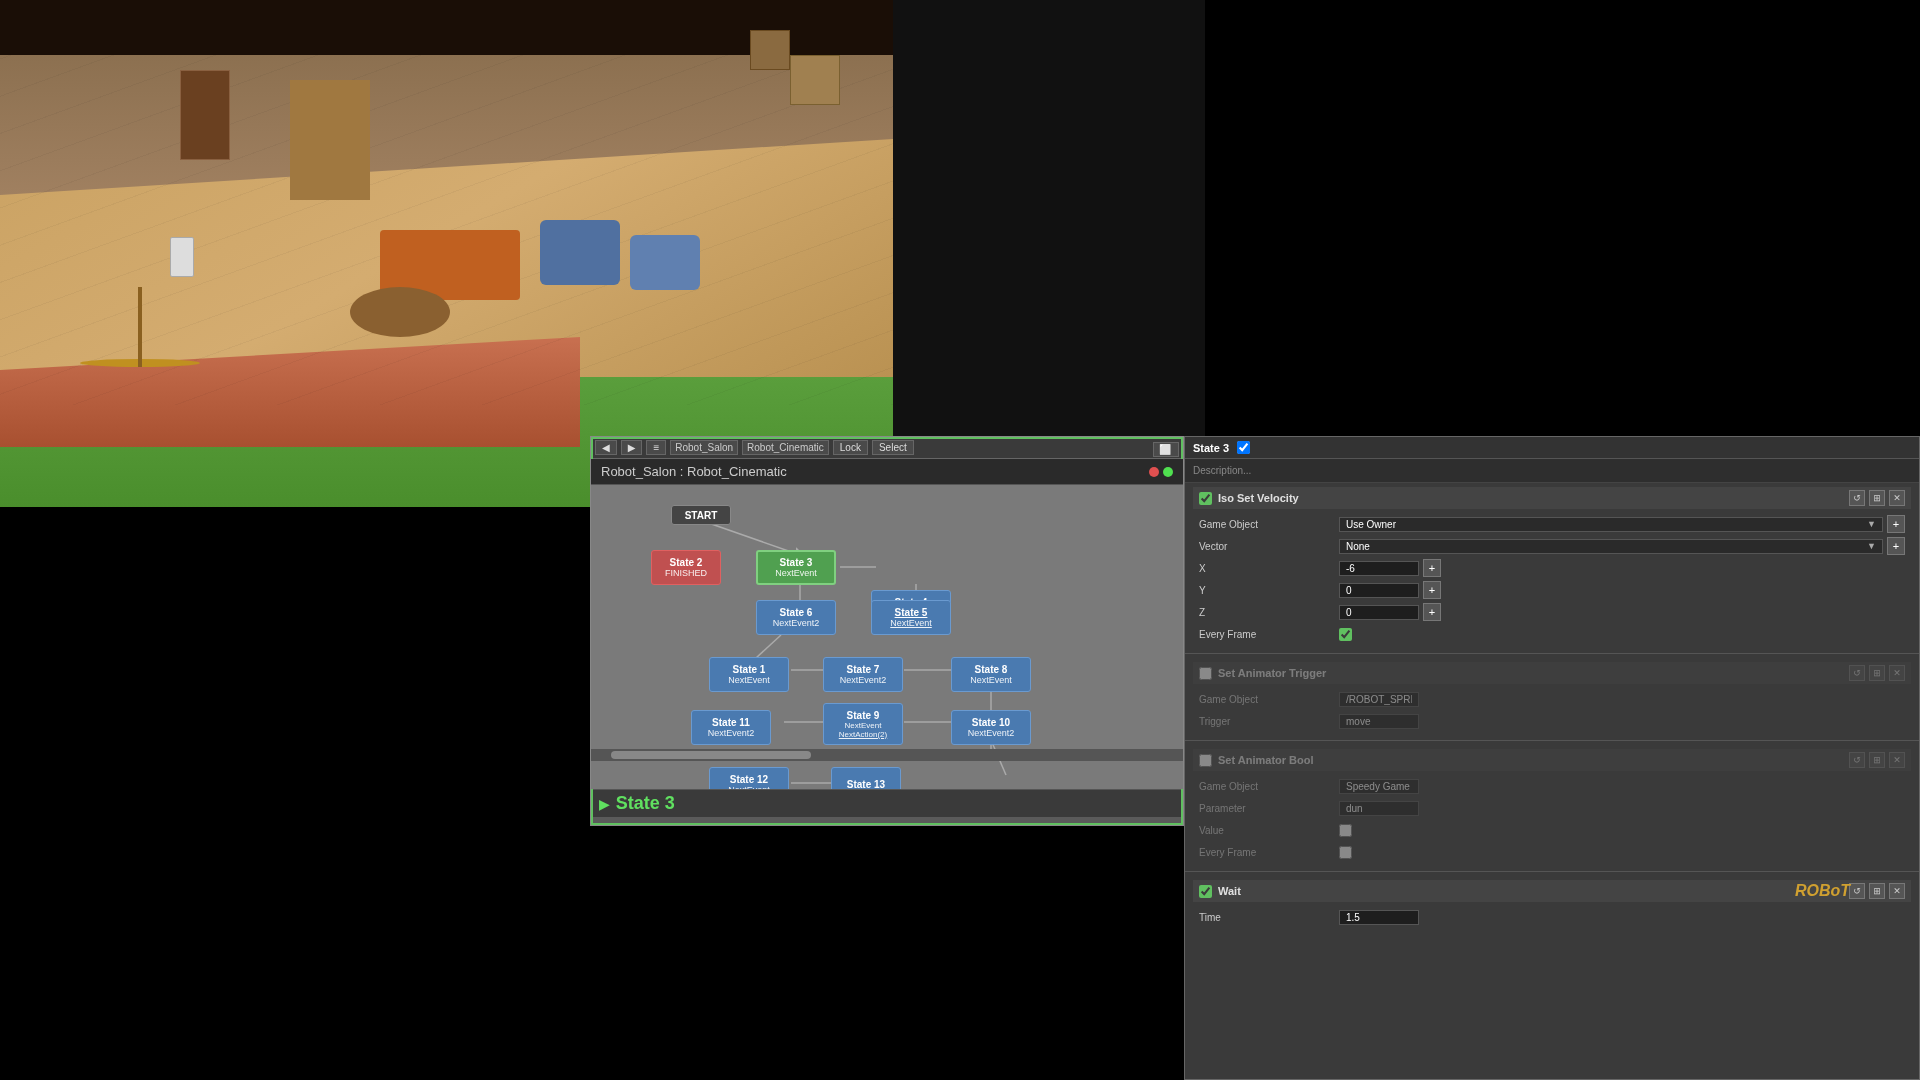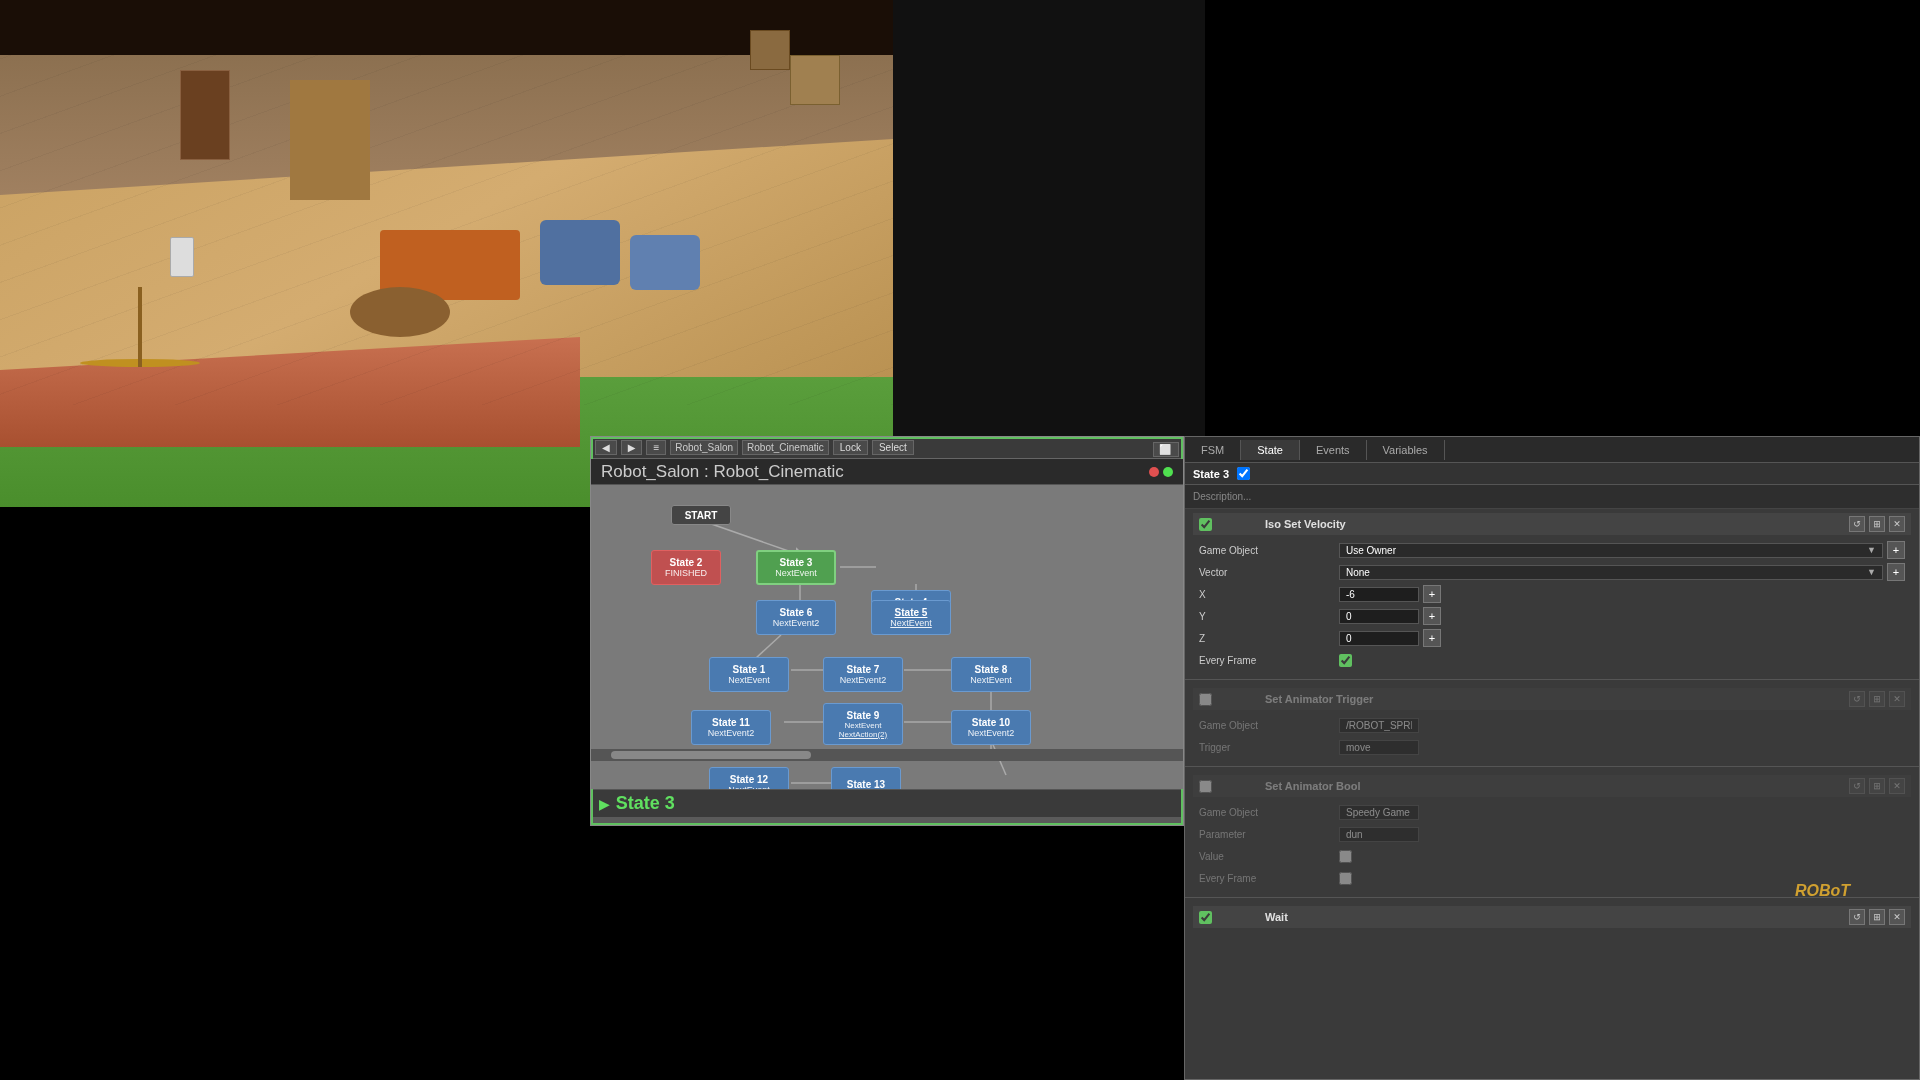--- a/index.html
+++ b/index.html
@@ -93,21 +93,21 @@
       height: 26px;
       display: flex;
       align-items: center;
       padding: 0 10px;
       border-bottom: 1px solid #555;
       position: relative;
     }
 
     .pm-title-text {
       color: #ccc;
-      font-size: 17px;
+      font-size: 13px;
     }
 
     .pm-color-dots {
       position: absolute;
       right: 10px;
       display: flex;
       gap: 4px;
     }
 
     .dot-red { width: 10px; height: 10px; background: #e05050; border-radius: 50%; }
@@ -283,21 +283,20 @@
       padding: 4px 8px;
     }
 
     .action-title-row {
       display: flex;
       align-items: center;
       background: #444;
       padding: 3px 6px;
       margin-bottom: 4px;
       cursor: pointer;
-      gap: 47px;
     }
 
     .action-title-text {
       color: #e0e0e0;
       font-size: 11px;
       font-weight: bold;
     }
 
     .action-checkbox {
       margin-right: 6px;
@@ -641,26 +640,20 @@
   </div>
 
   <div class="pm-statusbar">
     <span class="pm-play-btn">▶</span>
     <span class="pm-state-label">State 3</span>
   </div>
 </div>
 
 <div id="inspector-panel">
 
-  <div class="insp-tabs">
-    <div class="insp-tab">FSM</div>
-    <div class="insp-tab active">State</div>
-    <div class="insp-tab">Events</div>
-    <div class="insp-tab">Variables</div>
-  </div>
 
   <div class="insp-header">
     <span class="insp-state-name">State 3</span>
     <input type="checkbox" class="insp-checkbox" checked="" style="margin-left: 8px;">
   </div>
 
   <div class="insp-desc">
     <span style="color:#888;font-size:10px;">Description...</span>
   </div>
 
@@ -774,17 +767,21 @@
   <div class="wait-section">
     <div class="action-title-row">
       <input type="checkbox" class="action-checkbox checkbox-green" checked="" style="">
       <span class="action-title-text">Wait</span>
       <div class="action-icons">
         <div class="action-icon-btn">↺</div>
         <div class="action-icon-btn">⊞</div>
         <div class="action-icon-btn">✕</div>
       </div>
     </div>
+    <div class="field-row">
+      <span class="field-label">Time</span>
+      <input class="field-input" type="text" value="1.5" style="">
+    </div>
   </div>
 
 </div>
 
 <div id="robot-label">ROBoT</div>
 
 </body></html>

